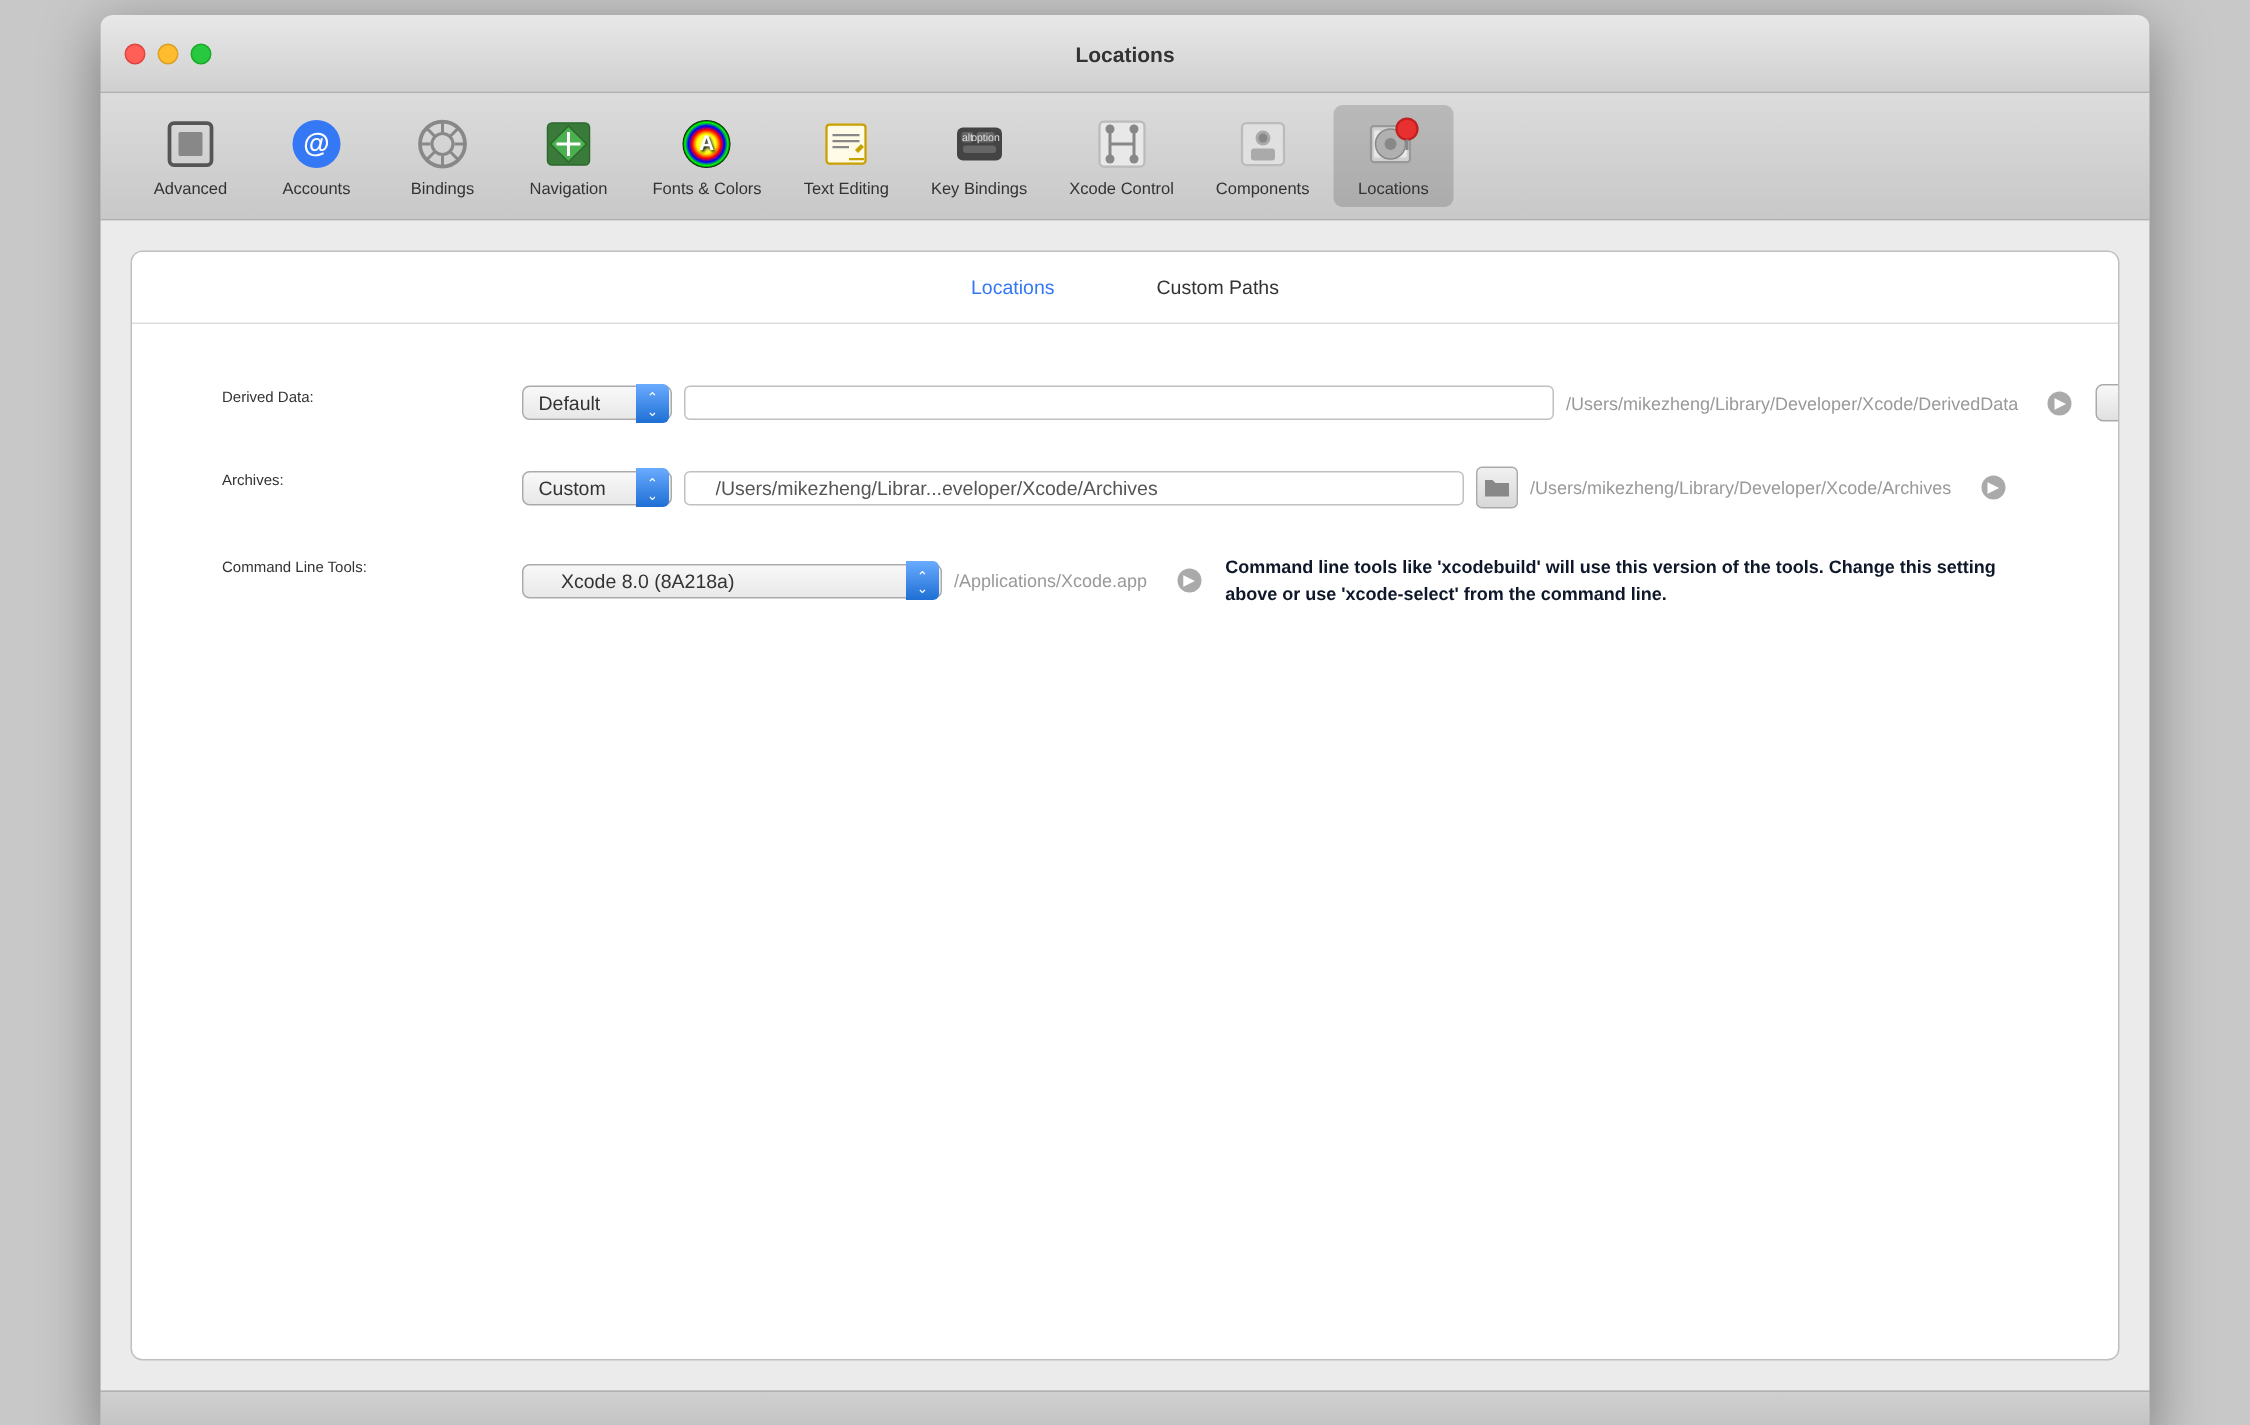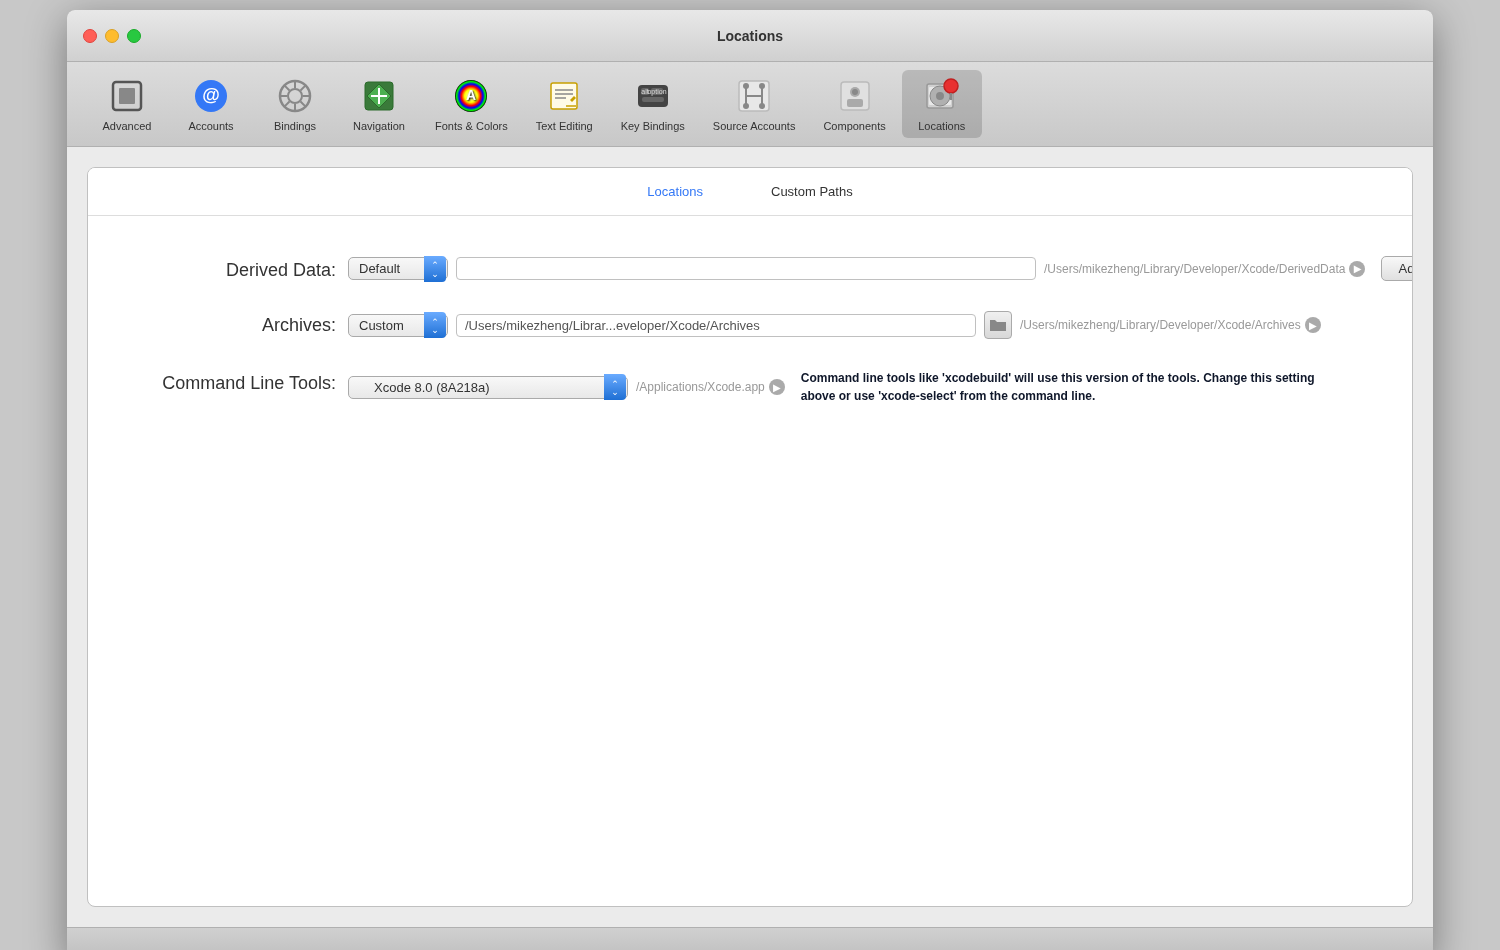--- a/index.html
+++ b/index.html
@@ -114,23 +114,23 @@
       padding: 40px 60px;
     }
 
     .form-row {
       display: flex;
       align-items: flex-start;
       margin-bottom: 30px;
     }
 
     .form-label {
-      font-size: 18px;
+      font-size: 10px;
       color: #333;
-      text-align: right;
+      text-align: left;
       min-width: 200px;
       padding-right: 12px;
       padding-top: 4px;
       font-weight: 400;
     }
 
     .form-controls {
       flex: 1;
       display: flex;
       gap: 8px;
@@ -189,32 +189,32 @@
       line-height: 1;
       display: block;
       position: absolute;
       top: 14px;
     }
 
     .text-input {
       flex: 1;
       border: 1px solid #c0c0c0;
       border-radius: 4px;
-      padding: 3px 8px;
+      padding: 3px 20px;
       font-size: 13px;
       color: #555;
       background: white;
     }
 
     .path-text {
       font-size: 12px;
       color: #999;
       display: flex;
       align-items: center;
-      gap: 4px;
+      gap: 20px;
     }
     .path-arrow {
       width: 16px;
       height: 16px;
       background: #aaa;
       border-radius: 50%;
       display: inline-flex;
       align-items: center;
       justify-content: center;
       color: white;
@@ -388,21 +388,21 @@
           <rect x="3" y="3" width="30" height="30" rx="3" fill="#e8e8e8" stroke="#bbb" stroke-width="1.5"></rect>
           <line x1="10" y1="8" x2="10" y2="28" stroke="#888" stroke-width="2"></line>
           <line x1="26" y1="8" x2="26" y2="28" stroke="#888" stroke-width="2"></line>
           <line x1="10" y1="18" x2="26" y2="18" stroke="#888" stroke-width="2"></line>
           <circle cx="10" cy="8" r="3" fill="#888"></circle>
           <circle cx="10" cy="28" r="3" fill="#888"></circle>
           <circle cx="26" cy="8" r="3" fill="#888"></circle>
           <circle cx="26" cy="28" r="3" fill="#888"></circle>
         </svg>
       </div>
-      <span class="label">Source Accounts</span>
+      <span class="label">Xcode Control</span>
     </div>
 
     <div class="toolbar-item">
       <div class="icon">
         <svg width="36" height="36" viewBox="0 0 36 36">
           <rect x="4" y="4" width="28" height="28" rx="3" fill="#e0e0e0" stroke="#bbb" stroke-width="1.5"></rect>
           <circle cx="18" cy="14" r="5" fill="#aaa"></circle>
           <rect x="10" y="21" width="16" height="8" rx="2" fill="#aaa"></rect>
           <circle cx="18" cy="14" r="3" fill="#888"></circle>
         </svg>

